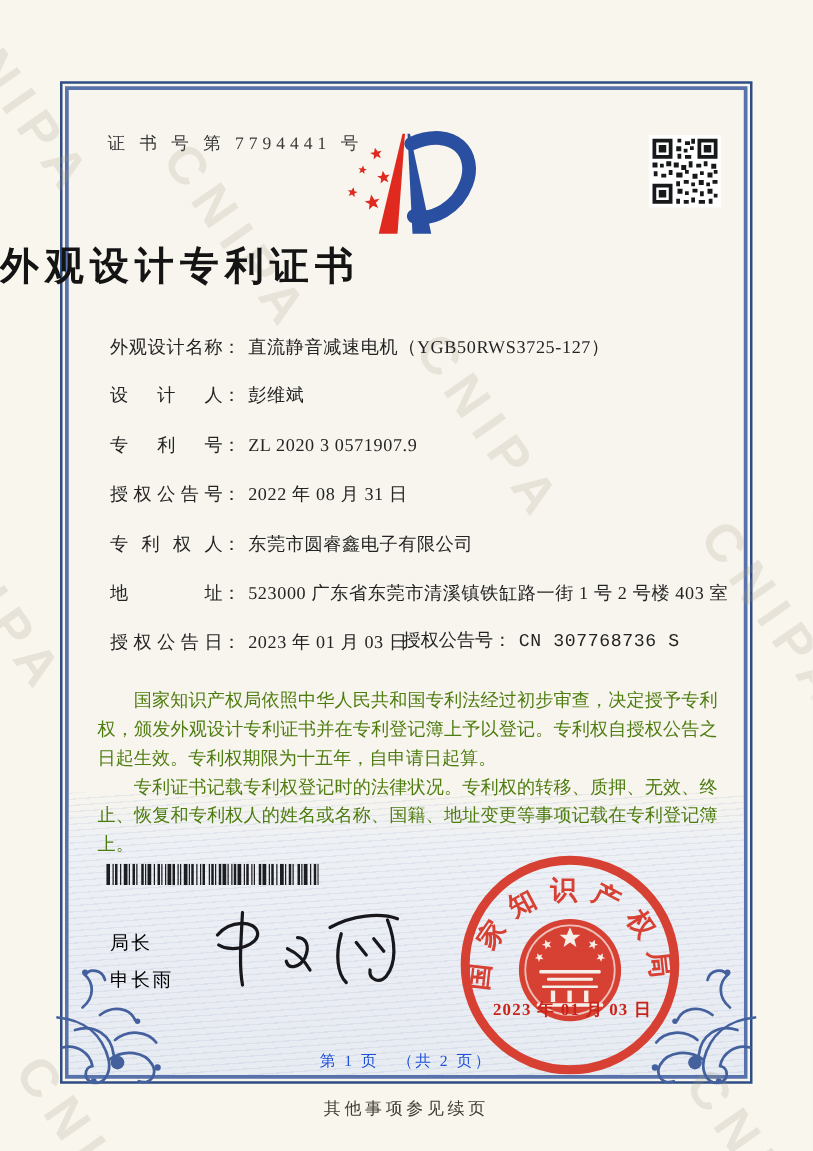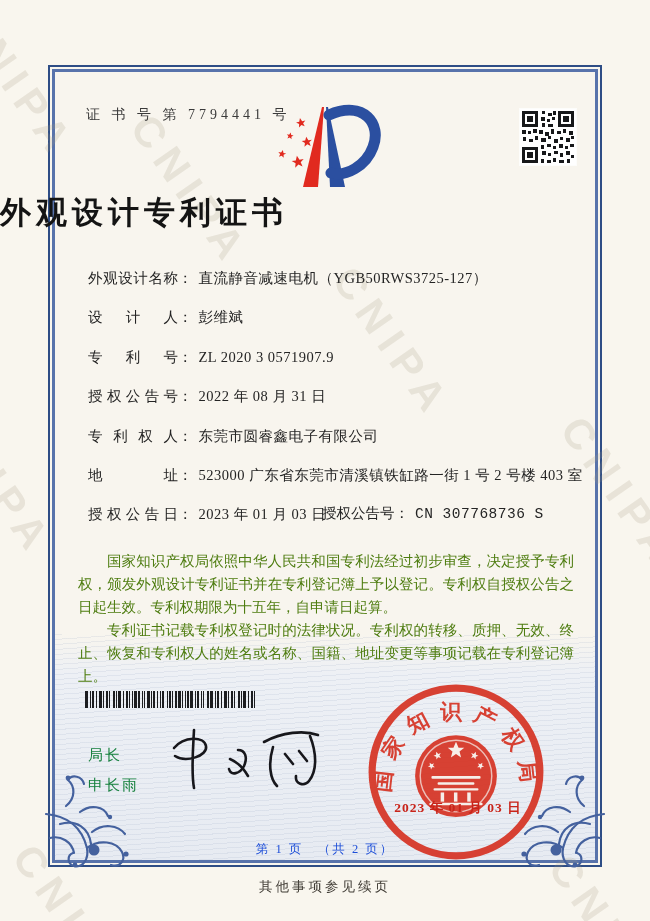--- a/index.html
+++ b/index.html
@@ -40,21 +40,21 @@
 
   
   .legal{left:78px;top:536px;width:496px;z-index:4;font-size:14.5px;line-height:23px;
          color:#4d7c0f;text-align:justify;margin-top:14px;}
   .legal p{margin:0;text-indent:2em;}
 
   .barcode{left:85px;top:691px;z-index:4;}
 
   
   .signer{left:88px;top:740px;z-index:4;font-family:"Liberation Sans","DejaVu Sans",sans-serif;
-          font-size:15px;color:#15803d;letter-spacing:2px;line-height:30px;}
+          font-size:15px;color:#000000;letter-spacing:2px;line-height:30px;}
   .signature{left:158px;top:722px;z-index:5;}
 
   
   .seal{left:366px;top:682px;z-index:6;opacity:0.93;}
   .seal-date{left:372px;top:799px;width:172px;z-index:7;text-align:center;
              font-weight:bold;font-size:13.5px;letter-spacing:1px;color:#c9241a;}
 
   
   .page-ind{left:48px;top:841px;width:554px;z-index:4;text-align:center;
             font-size:12.5px;letter-spacing:2px;color:#1d4ed8;}

